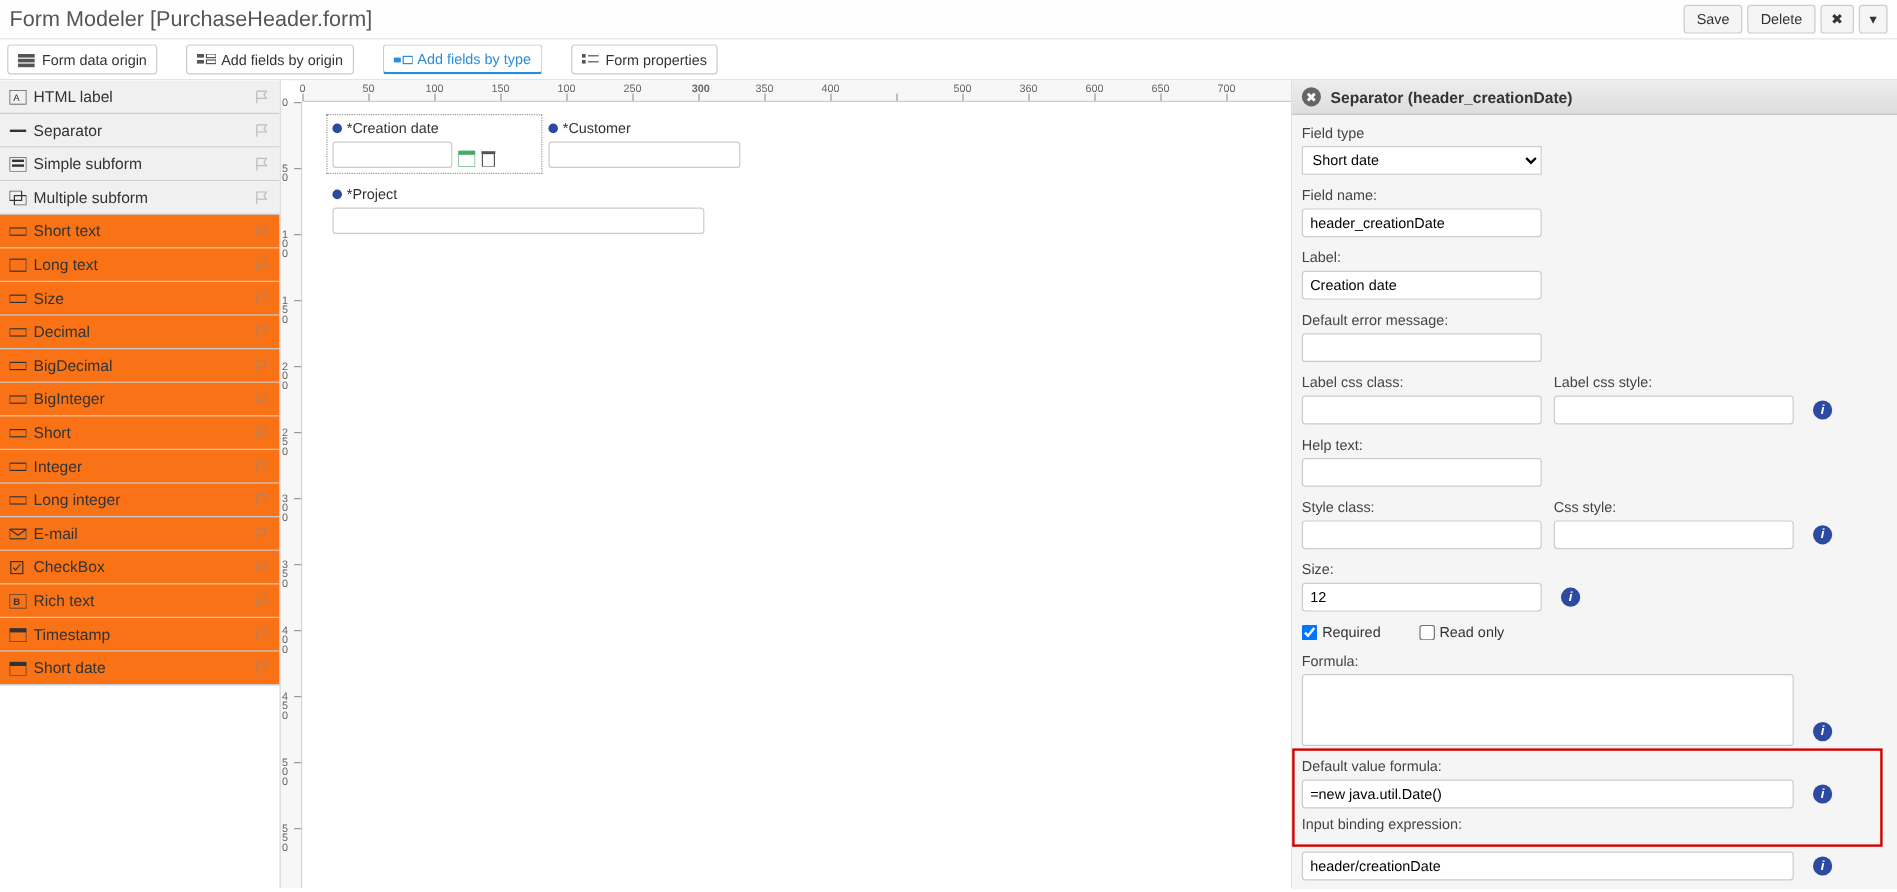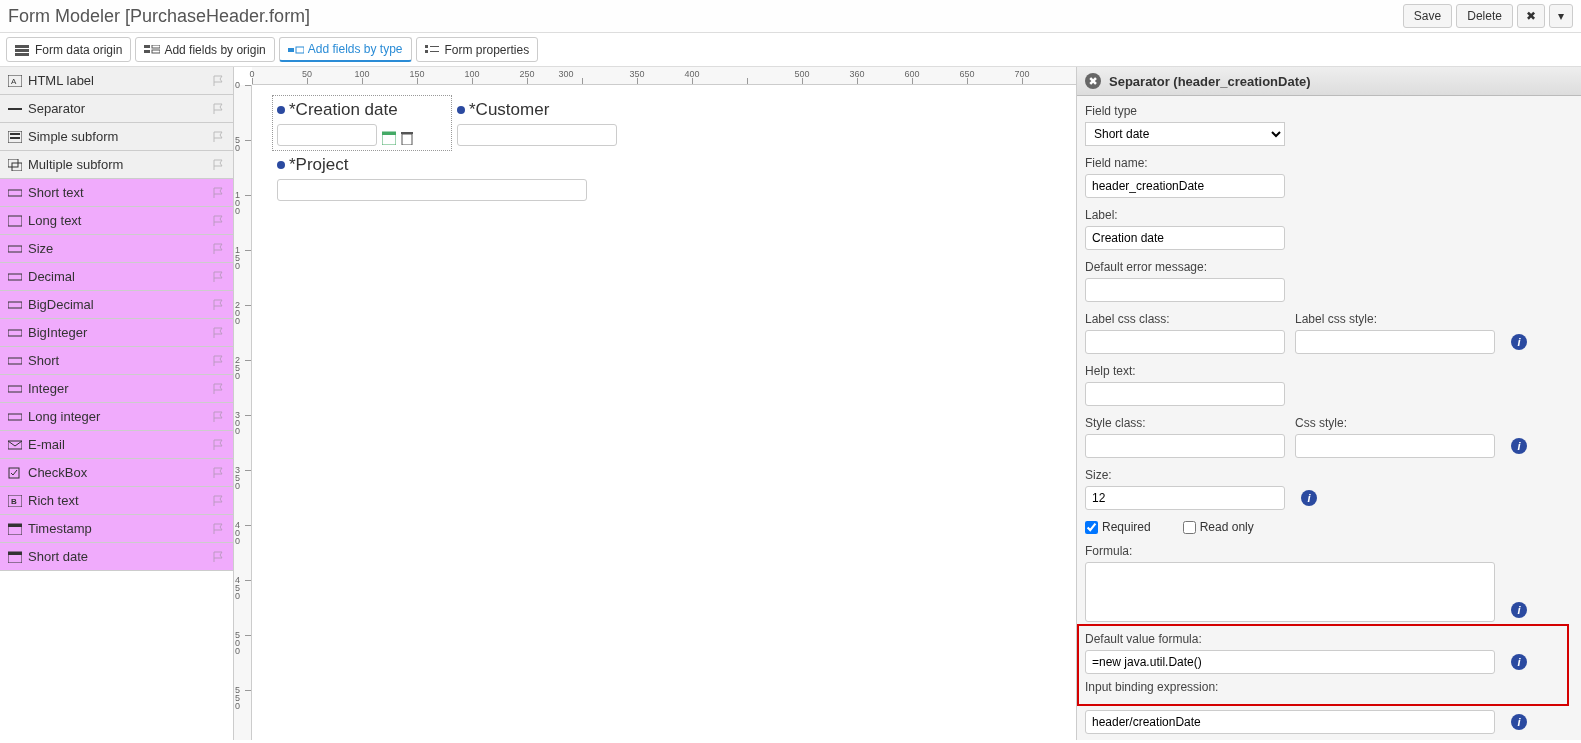--- a/index.html
+++ b/index.html
@@ -33,21 +33,21 @@
   padding: 4px 10px;
   font-size: 12px;
   cursor: pointer;
   color: #333;
 }
 .btn-sq { padding: 4px 8px; }
 .toolbar {
   display: flex;
   border-bottom: 1px solid #ddd;
   padding: 4px 6px;
-  gap: 4px;
+  gap: 24px;
   background: #fff;
 }
 .tab {
   display: flex;
   align-items: center;
   gap: 6px;
   padding: 4px 8px;
   border: 1px solid #ccc;
   border-radius: 3px;
   background: #fff;
@@ -71,21 +71,21 @@
 .palette-item {
   display: flex;
   align-items: center;
   justify-content: space-between;
   padding: 6px 8px;
   border-bottom: 1px solid #ccc;
   background: #f0f0f0;
   cursor: grab;
   font-size: 13px;
 }
-.palette-item:nth-child(n+5) { background: #f0abfc; }
+.palette-item:nth-child(n+5) { background: #f97316; }
 .palette-item .pi-left { display: flex; align-items: center; gap: 6px; }
 .pi-icon { width: 14px; height: 12px; display: inline-block; }
 .flag-icon { width: 12px; height: 12px; opacity: 0.5; }
 .canvas-wrap {
   flex: 1;
   position: relative;
   overflow: hidden;
   background: #fff;
 }
 .ruler-h {
@@ -135,21 +135,21 @@
 .field-box {
   position: absolute;
   border: 1px dotted transparent;
   padding: 4px;
 }
 .field-box.selected { border: 1px dotted #999; }
 .field-label {
   display: flex;
   align-items: center;
   gap: 4px;
-  font-size: 17px;
+  font-size: 12px;
   color: #333;
   margin-bottom: 4px;
 }
 .dot {
   width: 8px; height: 8px;
   background: #2b4aa0;
   border-radius: 50%;
   display: inline-block;
 }
 .field-input {
@@ -534,21 +534,21 @@
         <span style="left: 55px;">50</span>
         <div class="tick" style="left: 55px;"></div>
         <span style="left: 110px;">100</span>
         <div class="tick" style="left: 110px;"></div>
         <span style="left: 165px;">150</span>
         <div class="tick" style="left: 165px;"></div>
         <span style="left: 220px;">100</span>
         <div class="tick" style="left: 220px;"></div>
         <span style="left: 275px;">250</span>
         <div class="tick" style="left: 275px;"></div>
-        <span style="left: 314px;">300</span>
+        <span style="left: 332px; font-weight: bold;">300</span>
         <div class="tick" style="left: 330px;"></div>
         <span style="left: 385px;">350</span>
         <div class="tick" style="left: 385px;"></div>
         <span style="left: 440px;">400</span>
         <div class="tick" style="left: 440px;"></div>
         <span style="left: 495px; margin-top: 32px;">450</span>
         <div class="tick" style="left: 495px;"></div>
         <span style="left: 550px;">500</span>
         <div class="tick" style="left: 550px;"></div>
         <span style="left: 605px;">360</span>

